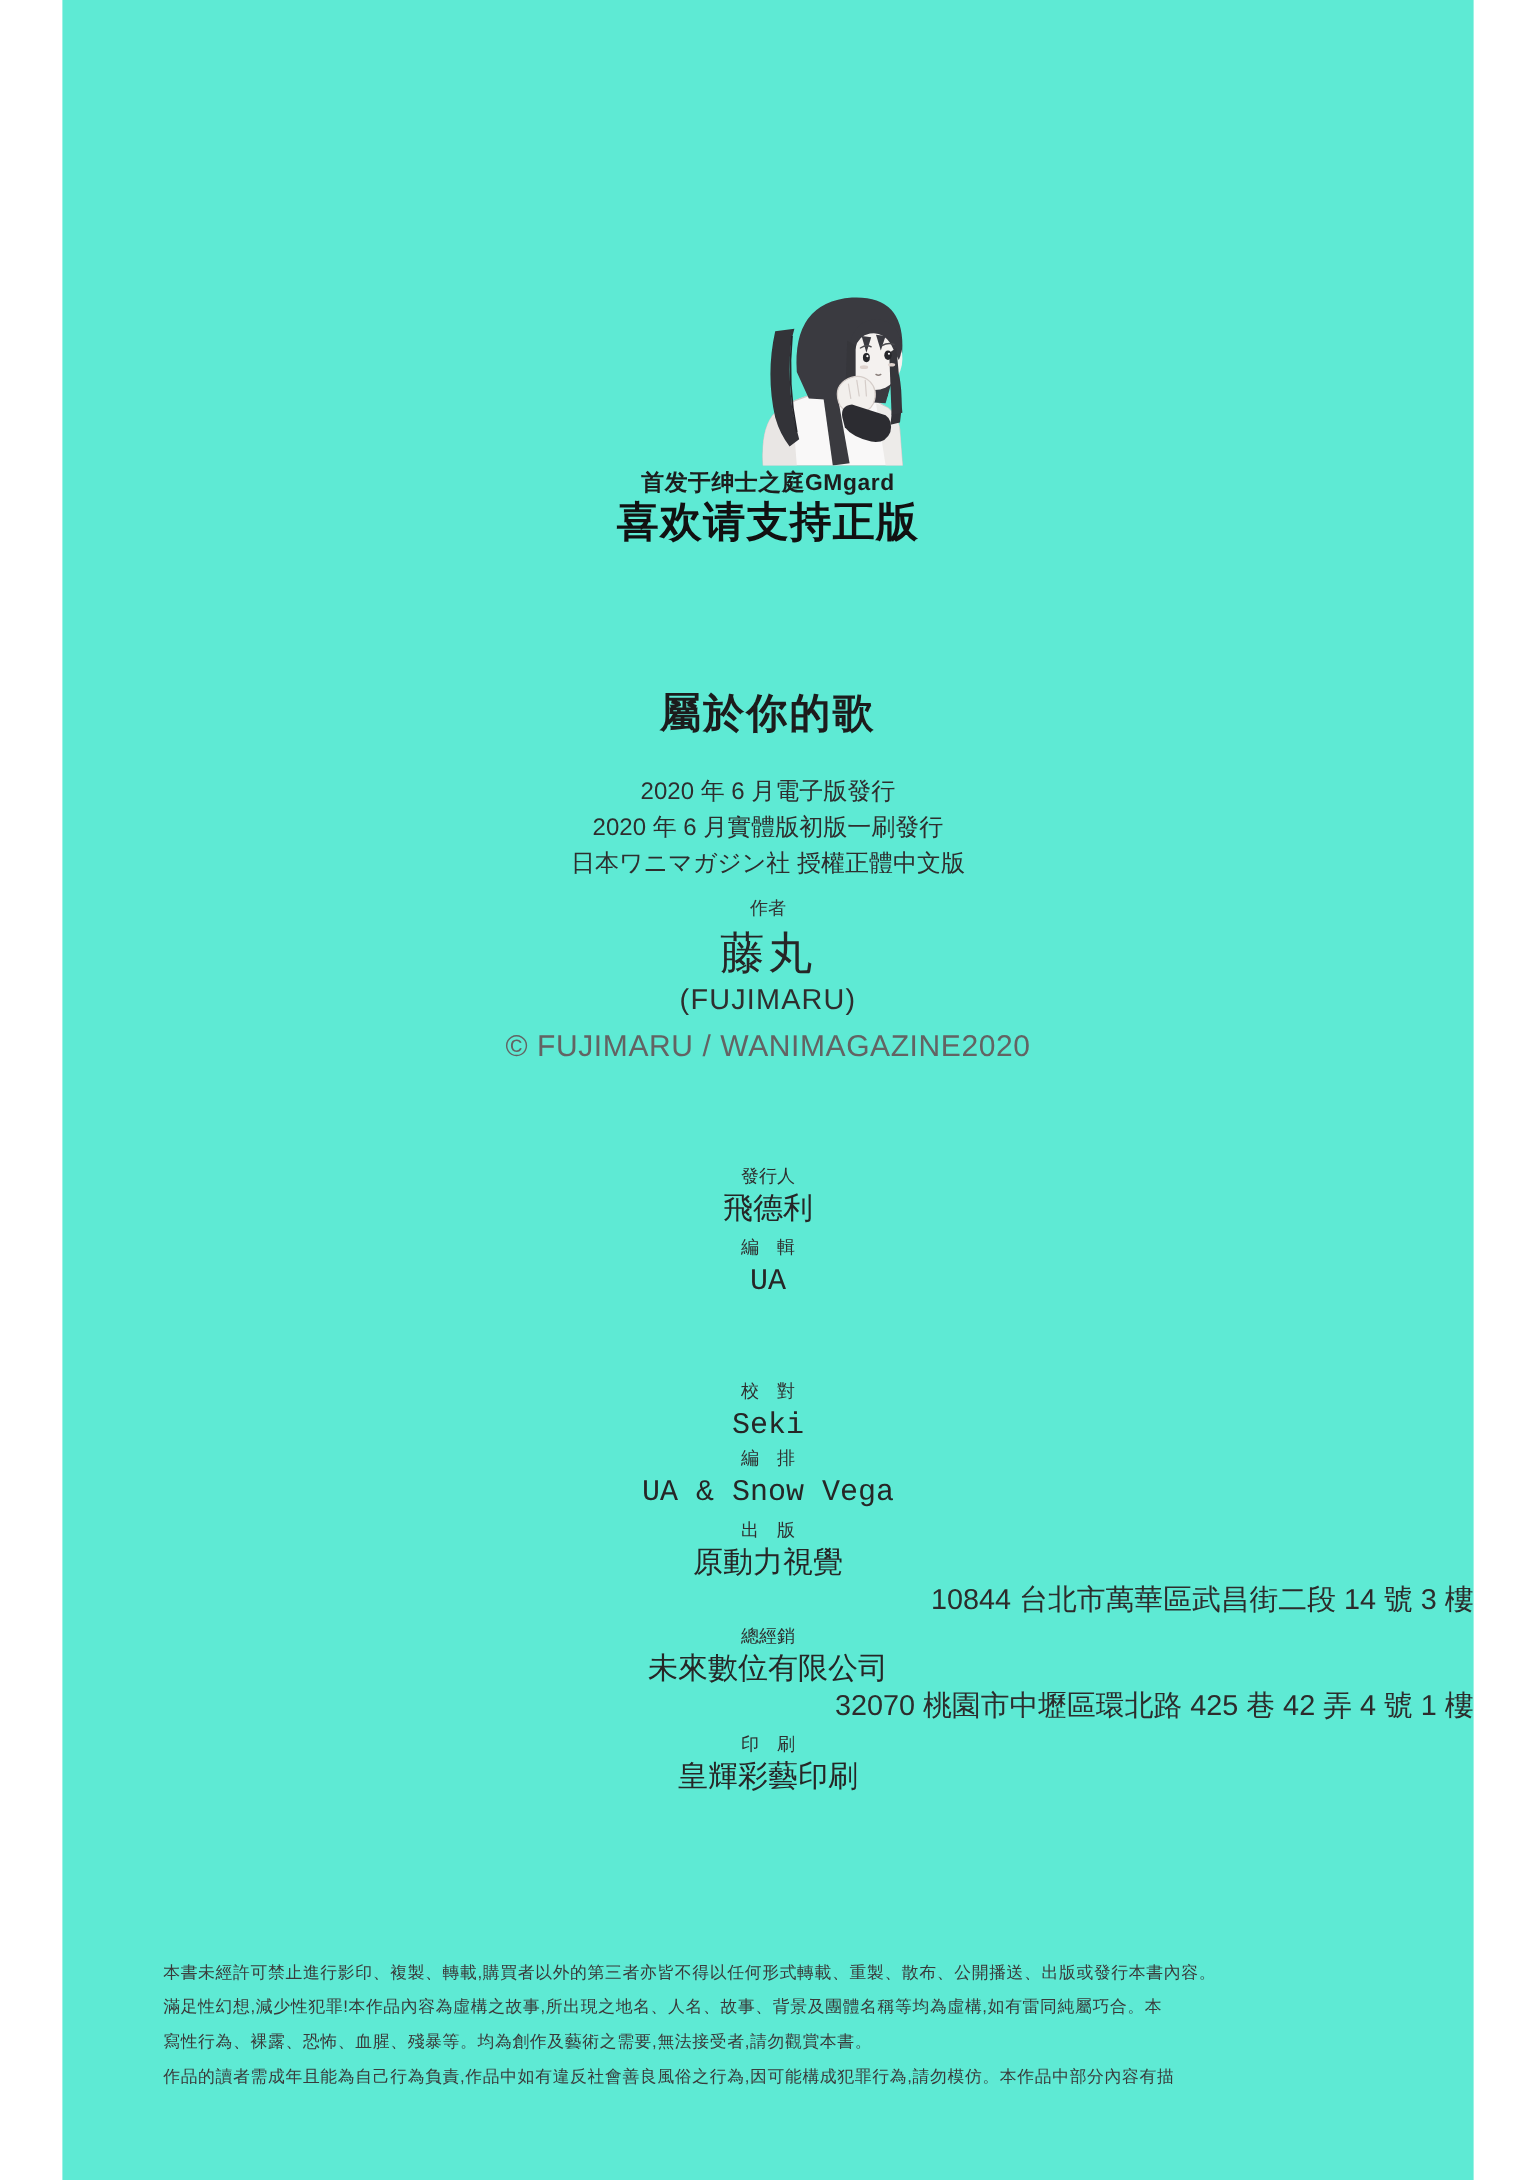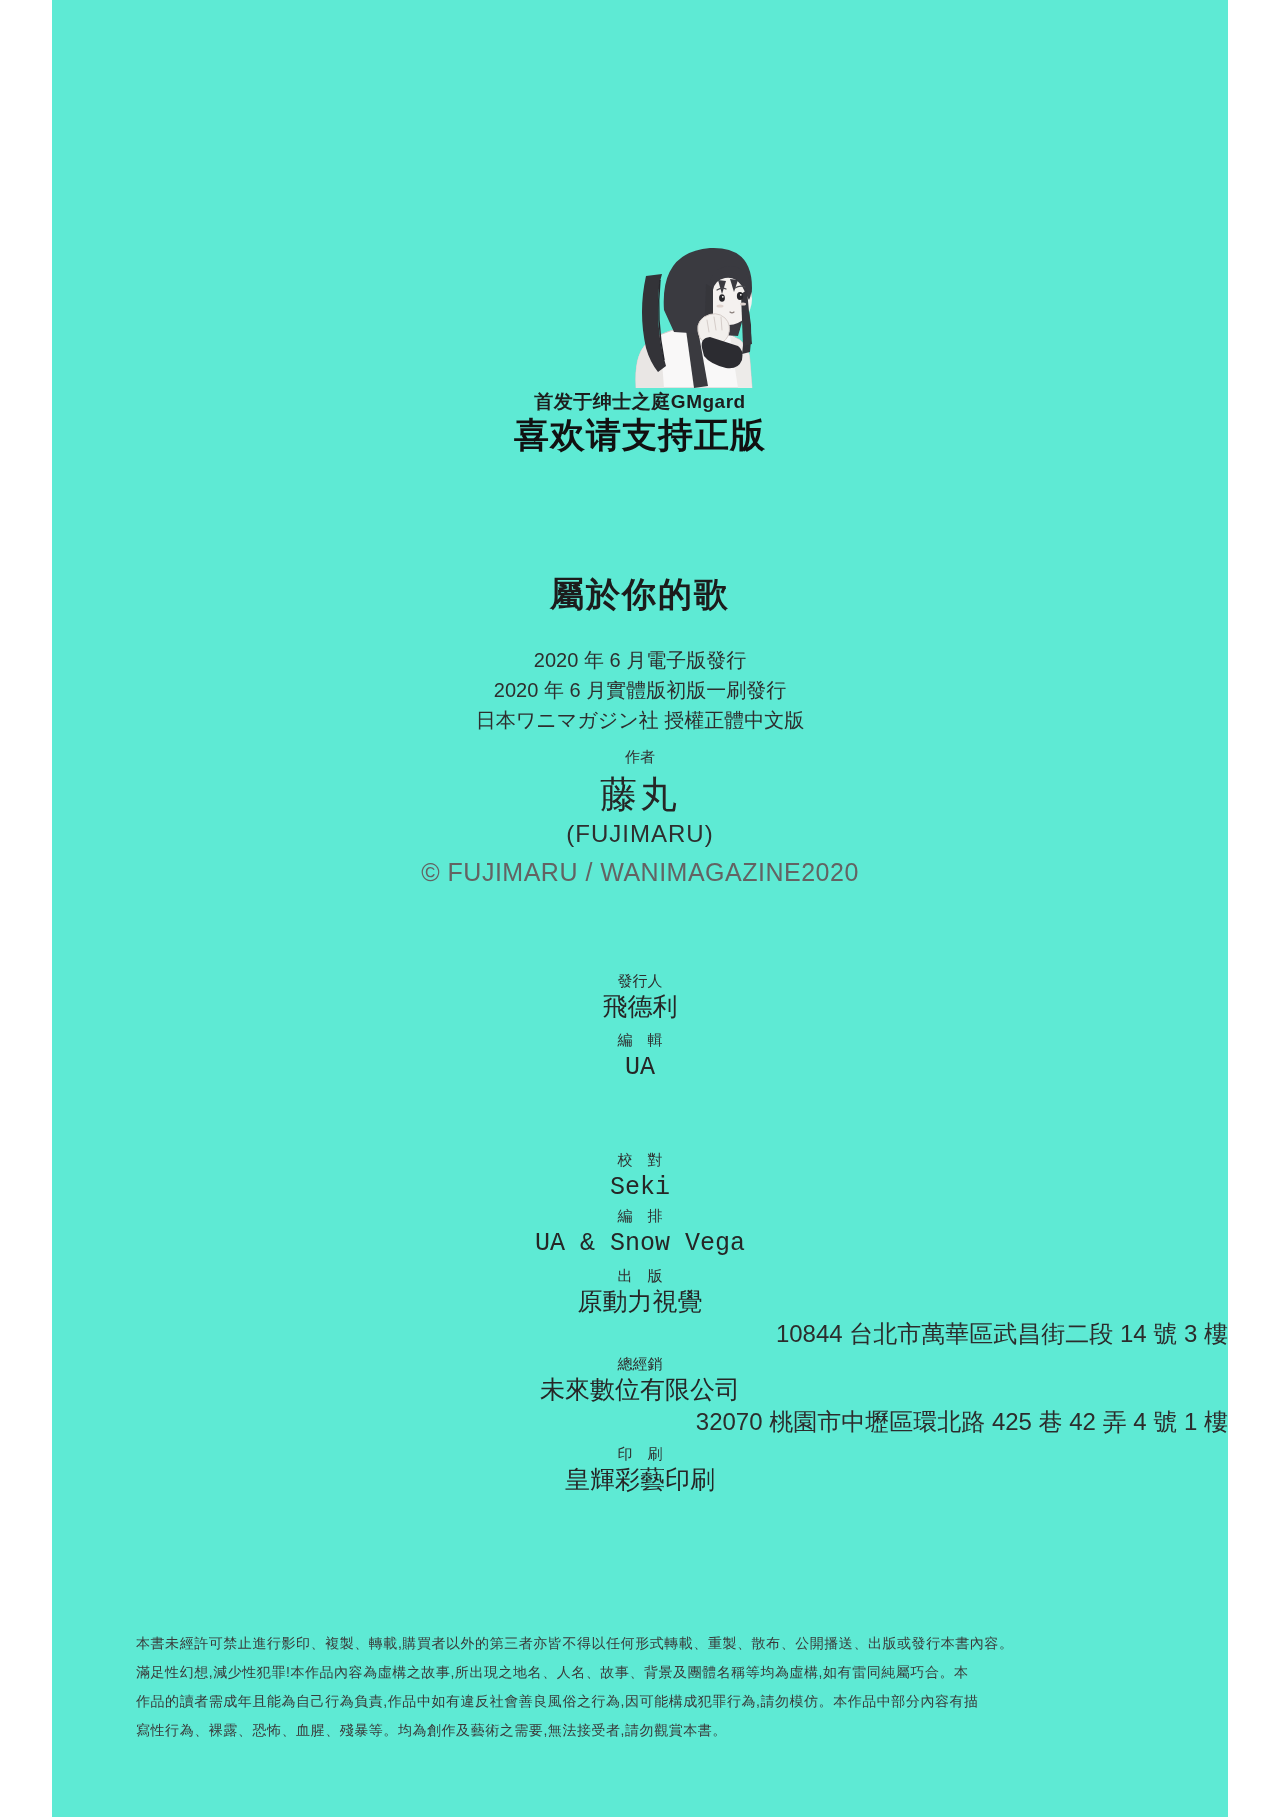--- a/index.html
+++ b/index.html
@@ -134,17 +134,17 @@
     <div class="credit-address">32070 桃園市中壢區環北路 425 巷 42 弄 4 號 1 樓</div>
   </div>
   <div id="c7" class="credit">
     <div class="credit-label">印　刷</div>
     <div class="credit-value">皇輝彩藝印刷</div>
   </div>
 
   <div id="legal">
     <div class="legal-line">本書未經許可禁止進行影印、複製、轉載,購買者以外的第三者亦皆不得以任何形式轉載、重製、散布、公開播送、出版或發行本書內容。</div>
     <div class="legal-line">滿足性幻想,減少性犯罪!本作品內容為虛構之故事,所出現之地名、人名、故事、背景及團體名稱等均為虛構,如有雷同純屬巧合。本</div>
+    <div class="legal-line">寫性行為、裸露、恐怖、血腥、殘暴等。均為創作及藝術之需要,無法接受者,請勿觀賞本書。</div>
     <div class="legal-line">作品的讀者需成年且能為自己行為負責,作品中如有違反社會善良風俗之行為,因可能構成犯罪行為,請勿模仿。本作品中部分內容有描</div>
-    <div class="legal-line">寫性行為、裸露、恐怖、血腥、殘暴等。均為創作及藝術之需要,無法接受者,請勿觀賞本書。</div>
   </div>
 
 </div>
 
 </body></html>

